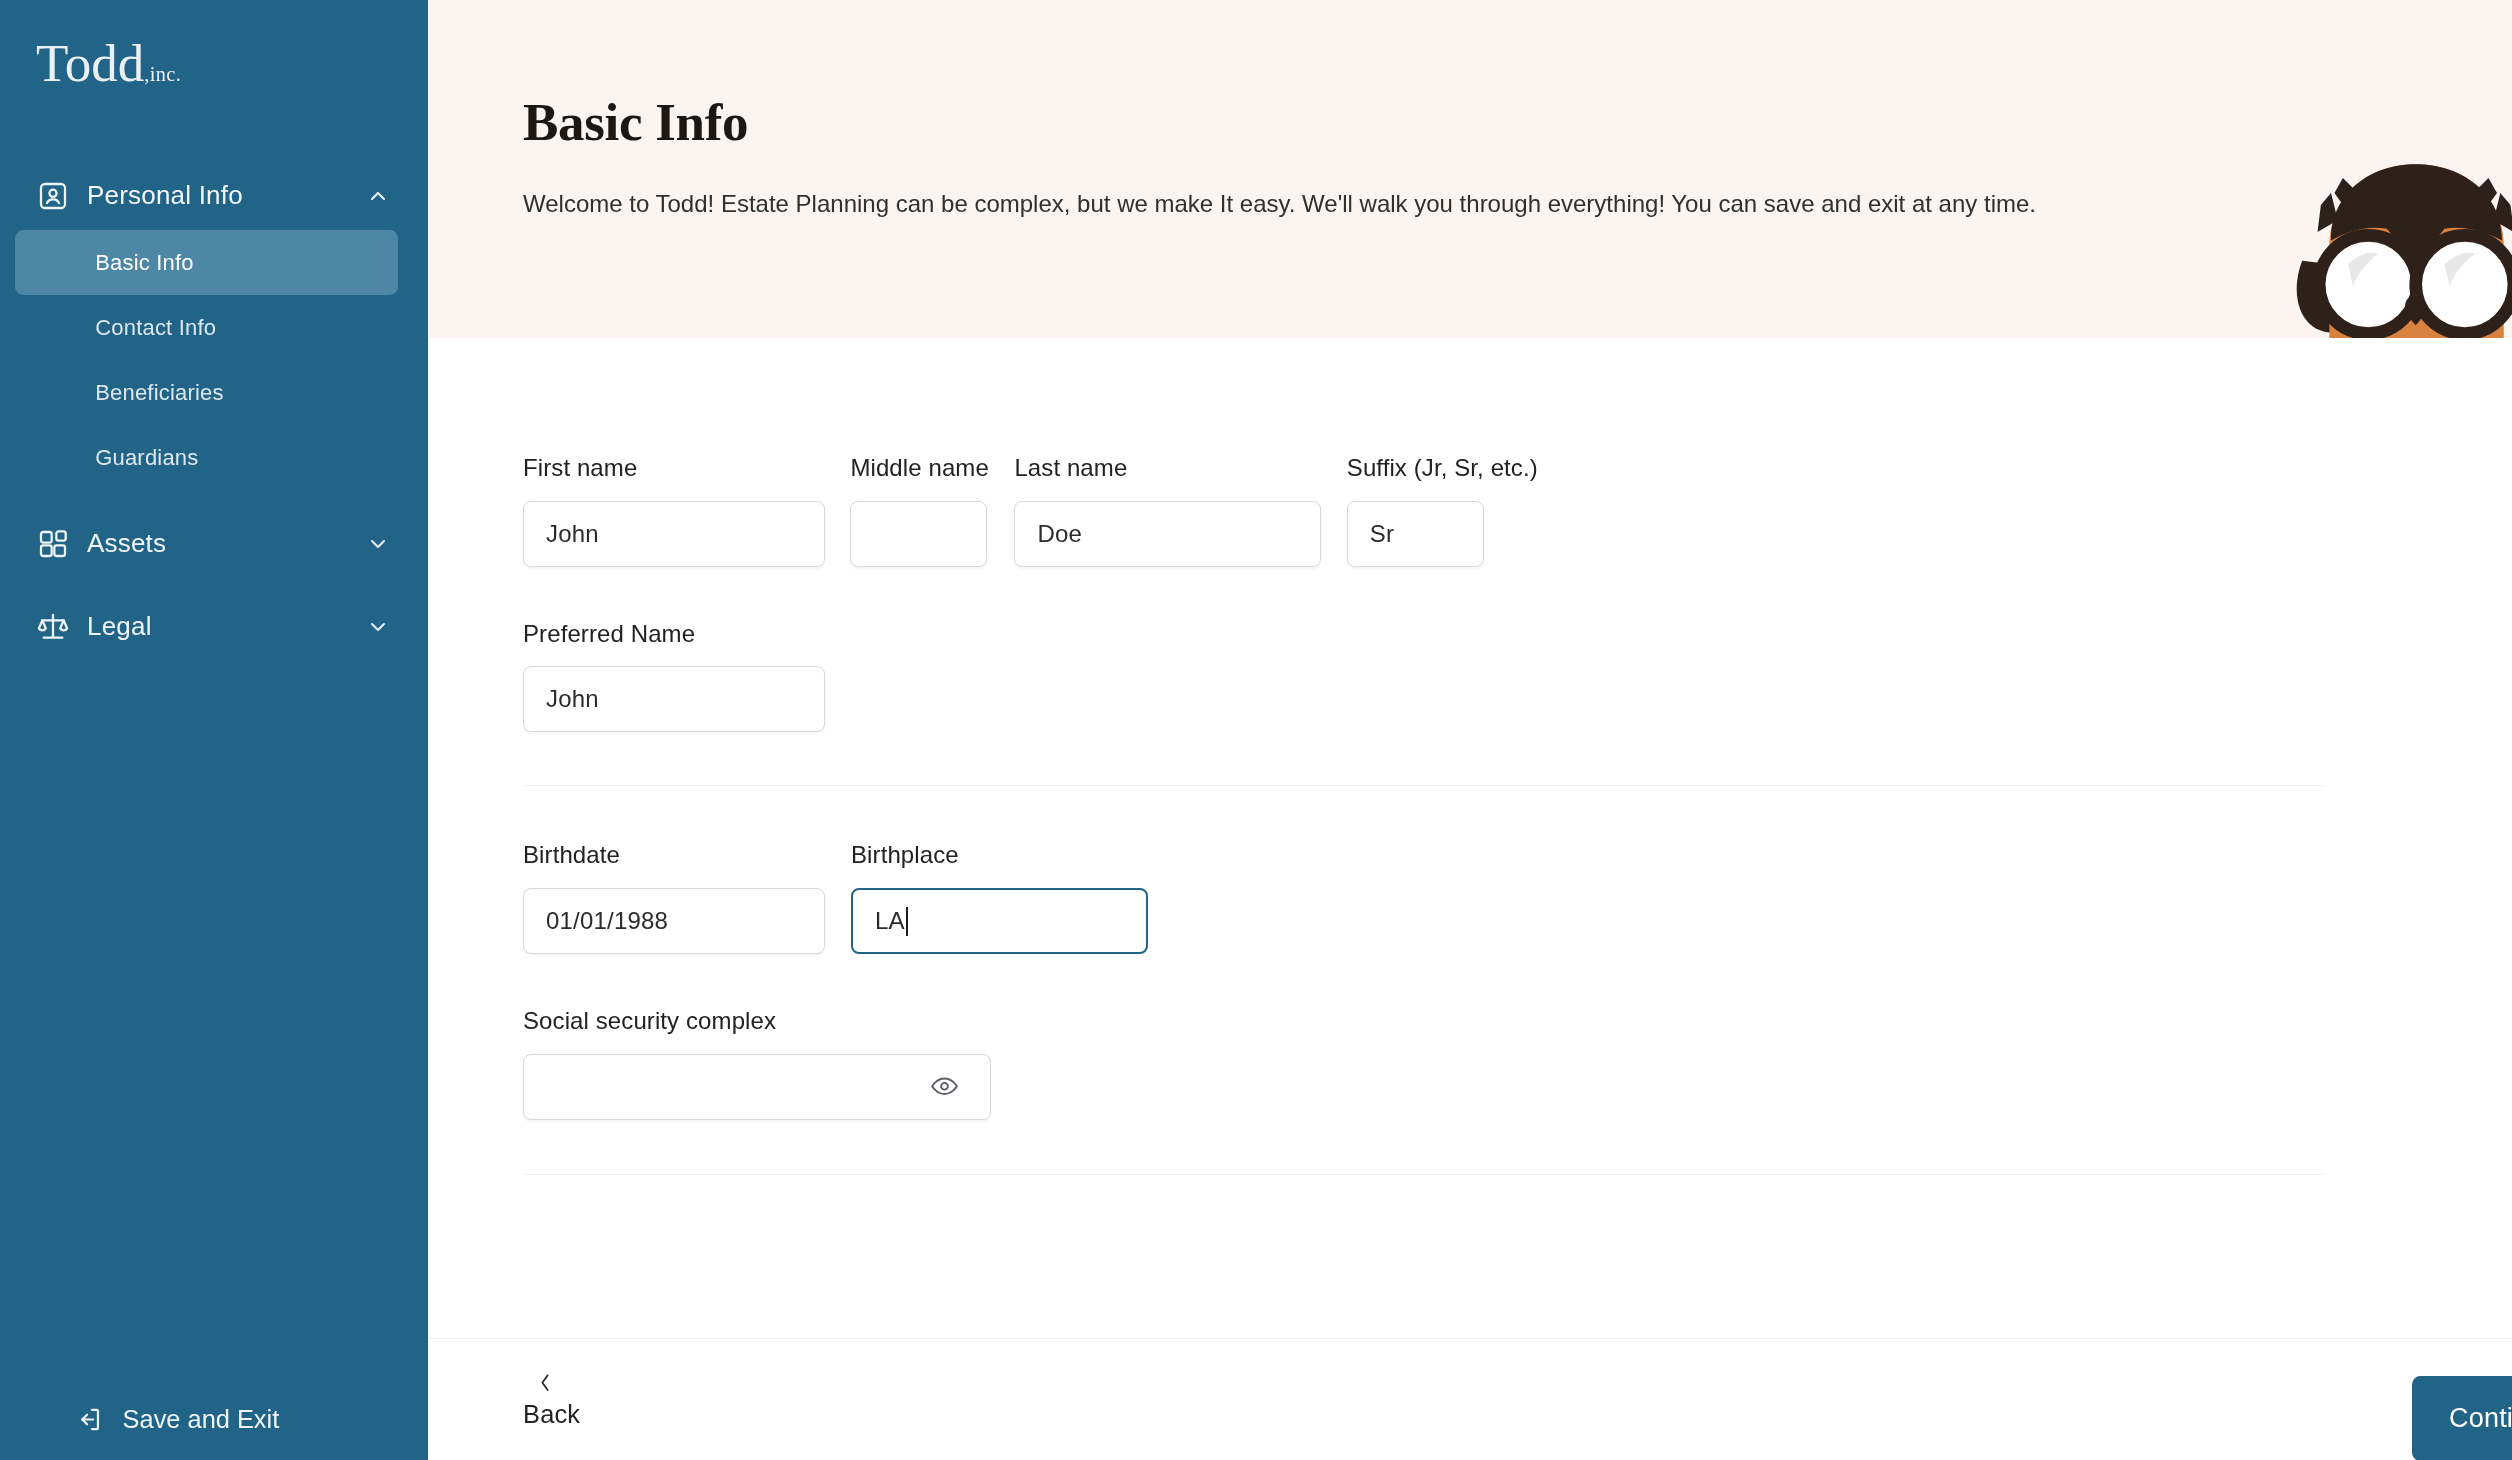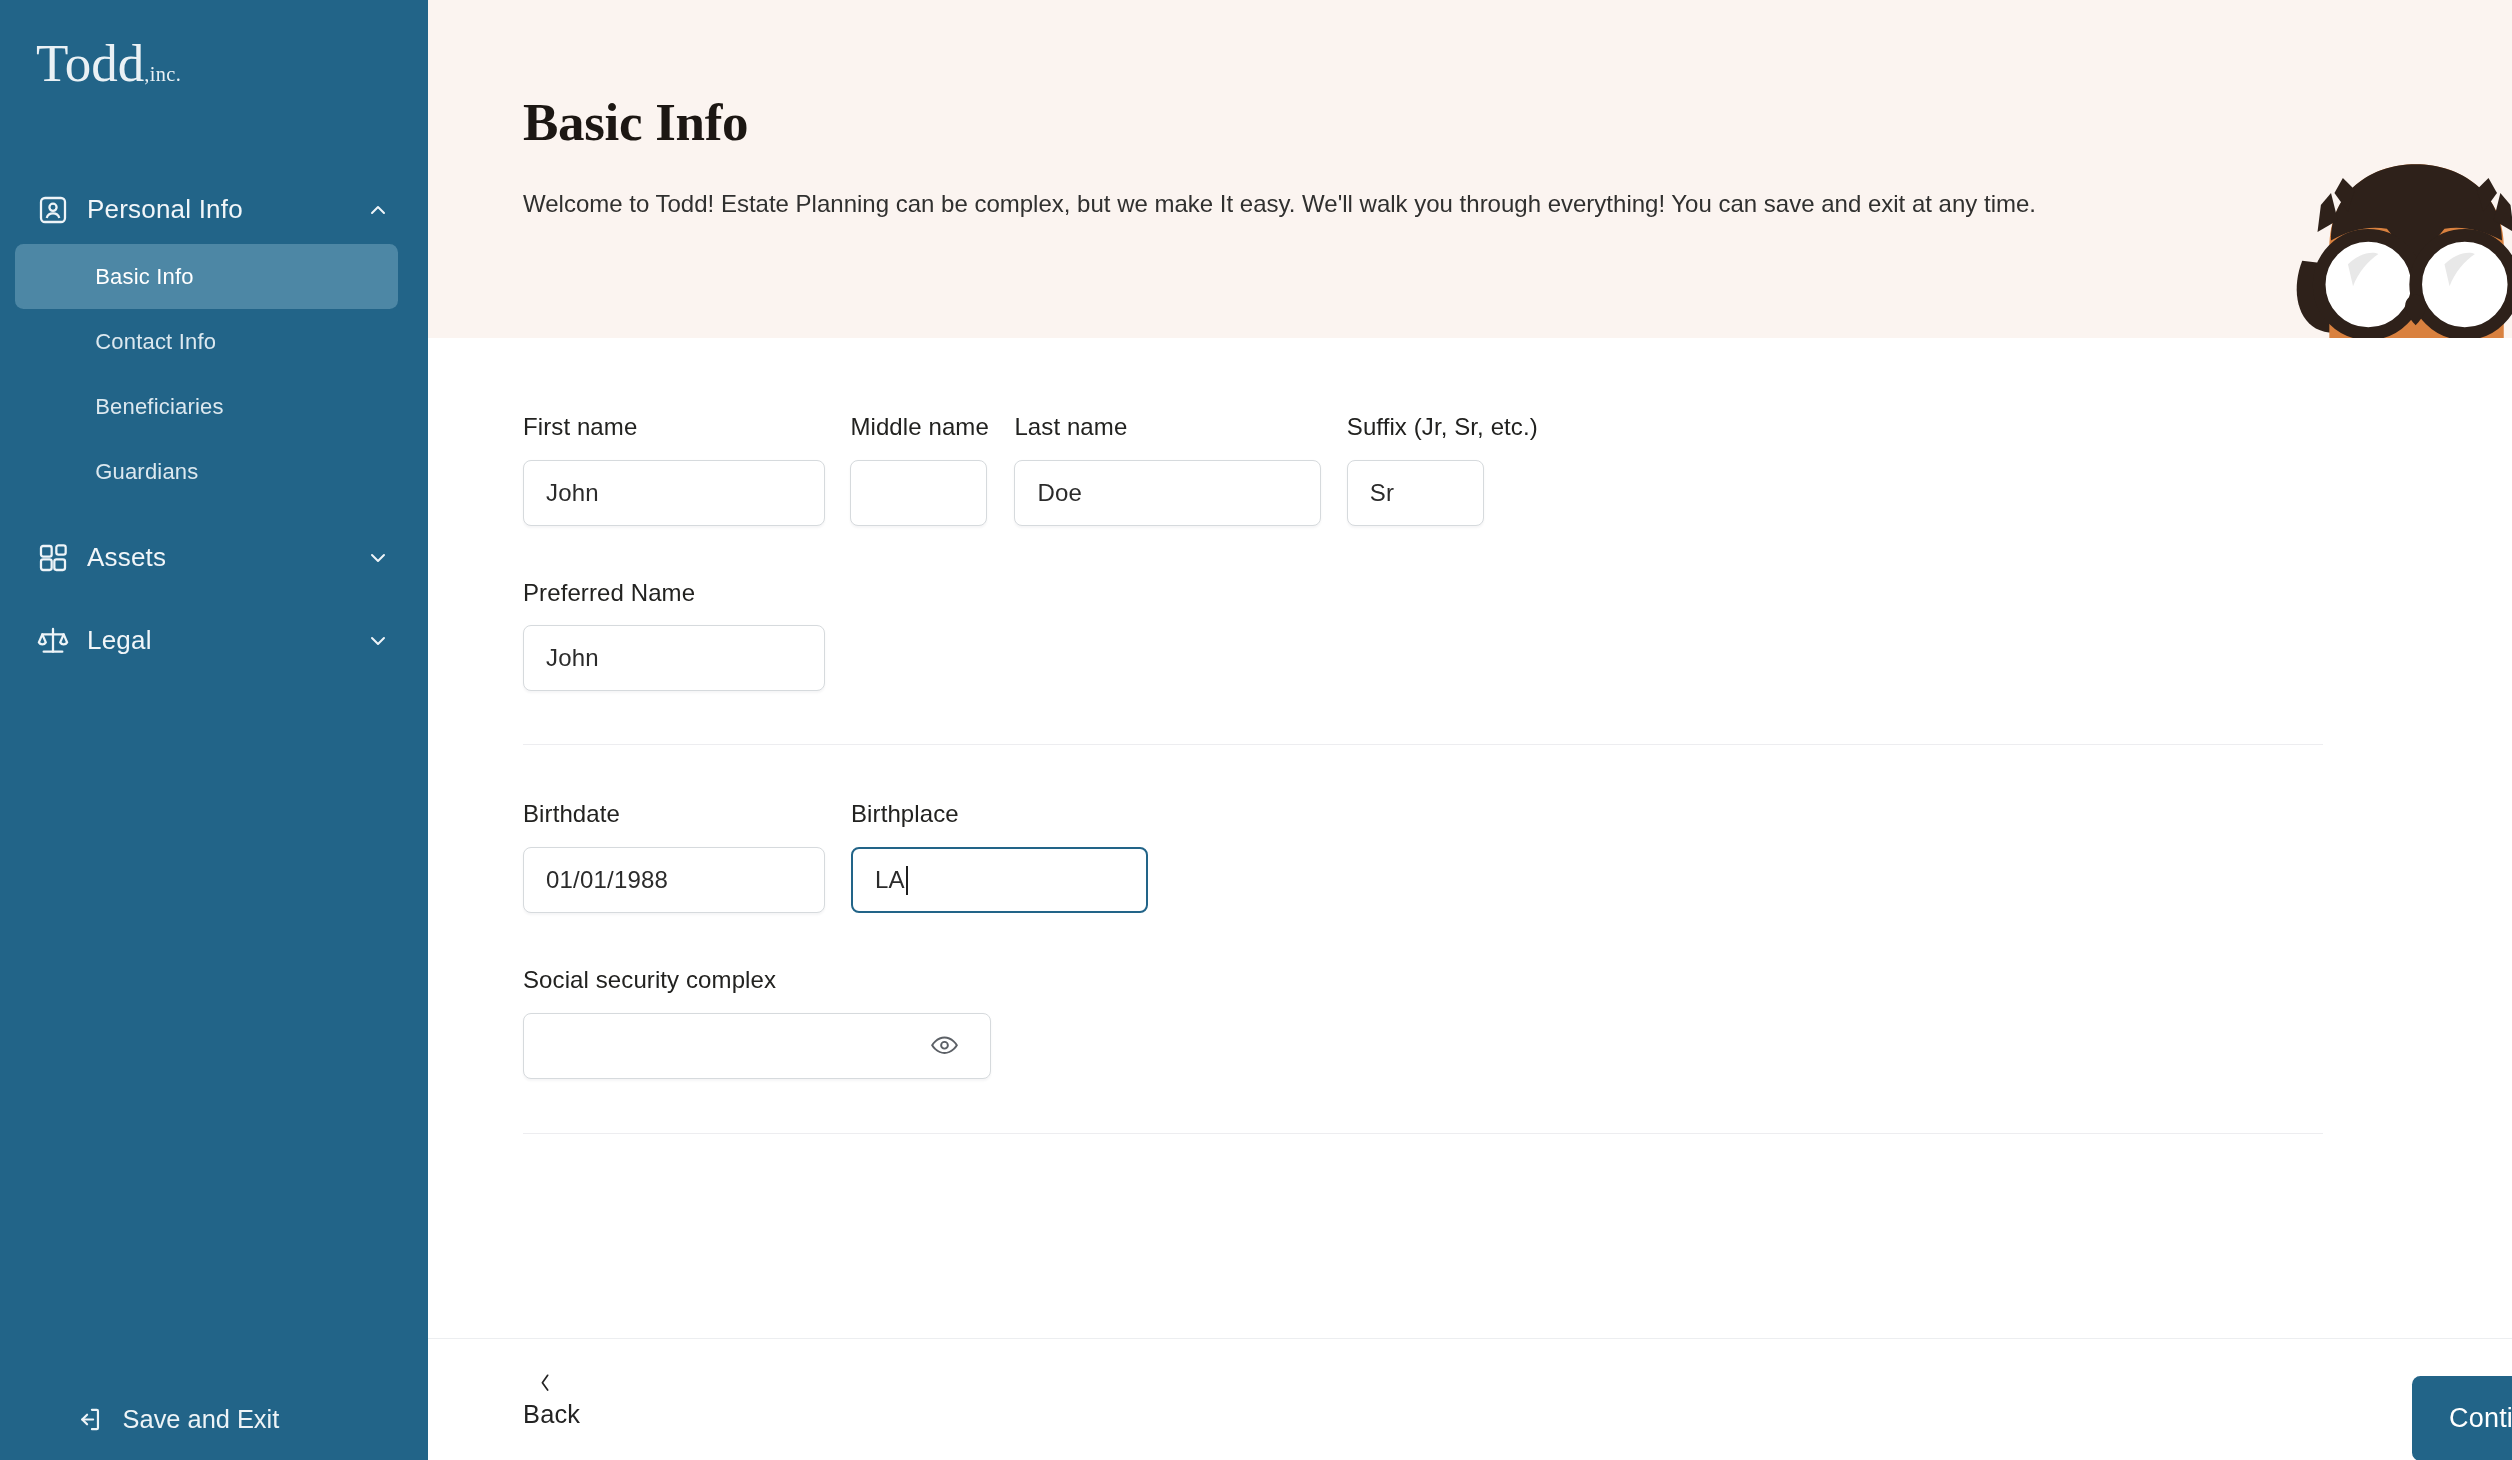--- a/index.html
+++ b/index.html
@@ -34,21 +34,21 @@
     font-size: 53px;
     letter-spacing: 0px;
     line-height: 1;
     white-space: nowrap;
   }
   .brand .inc {
     font-size: 20.3px;
     letter-spacing: 0.4px;
   }
 
-  .nav { position: absolute; left: 0; top: 180px; width: 428px; }
+  .nav { position: absolute; left: 0; top: 166px; width: 428px; }
 
   .nav-group-header {
     display: flex;
     align-items: center;
     height: 59px;
     padding: 0 36px 0 36px;
     color: #f0f5f8;
     cursor: pointer;
   }
   .nav-group-header .nv-icon {
@@ -207,21 +207,21 @@
   .w-pref   { width: 302px; }
   .w-bdate  { width: 302px; }
   .w-bplace { width: 297px; }
   .w-ssn    { width: 468px; }
 
   .gap-a { margin-left: 25.4px; }
   .gap-b { margin-left: 27px; }
   .gap-c { margin-left: 25.4px; }
   .gap-d { margin-left: 26px; }
 
-  .row-1 { padding-top: 75px; }
+  .row-1 { padding-top: 116px; }
   .row-2 { padding-top: 53px; }
   .row-3 { padding-top: 55px; }
   .row-4 { padding-top: 53px; }
 
   .divider {
     height: 1.3px;
     background: #ededf0;
     margin-top: 53px;
     width: 1800px;
   }

